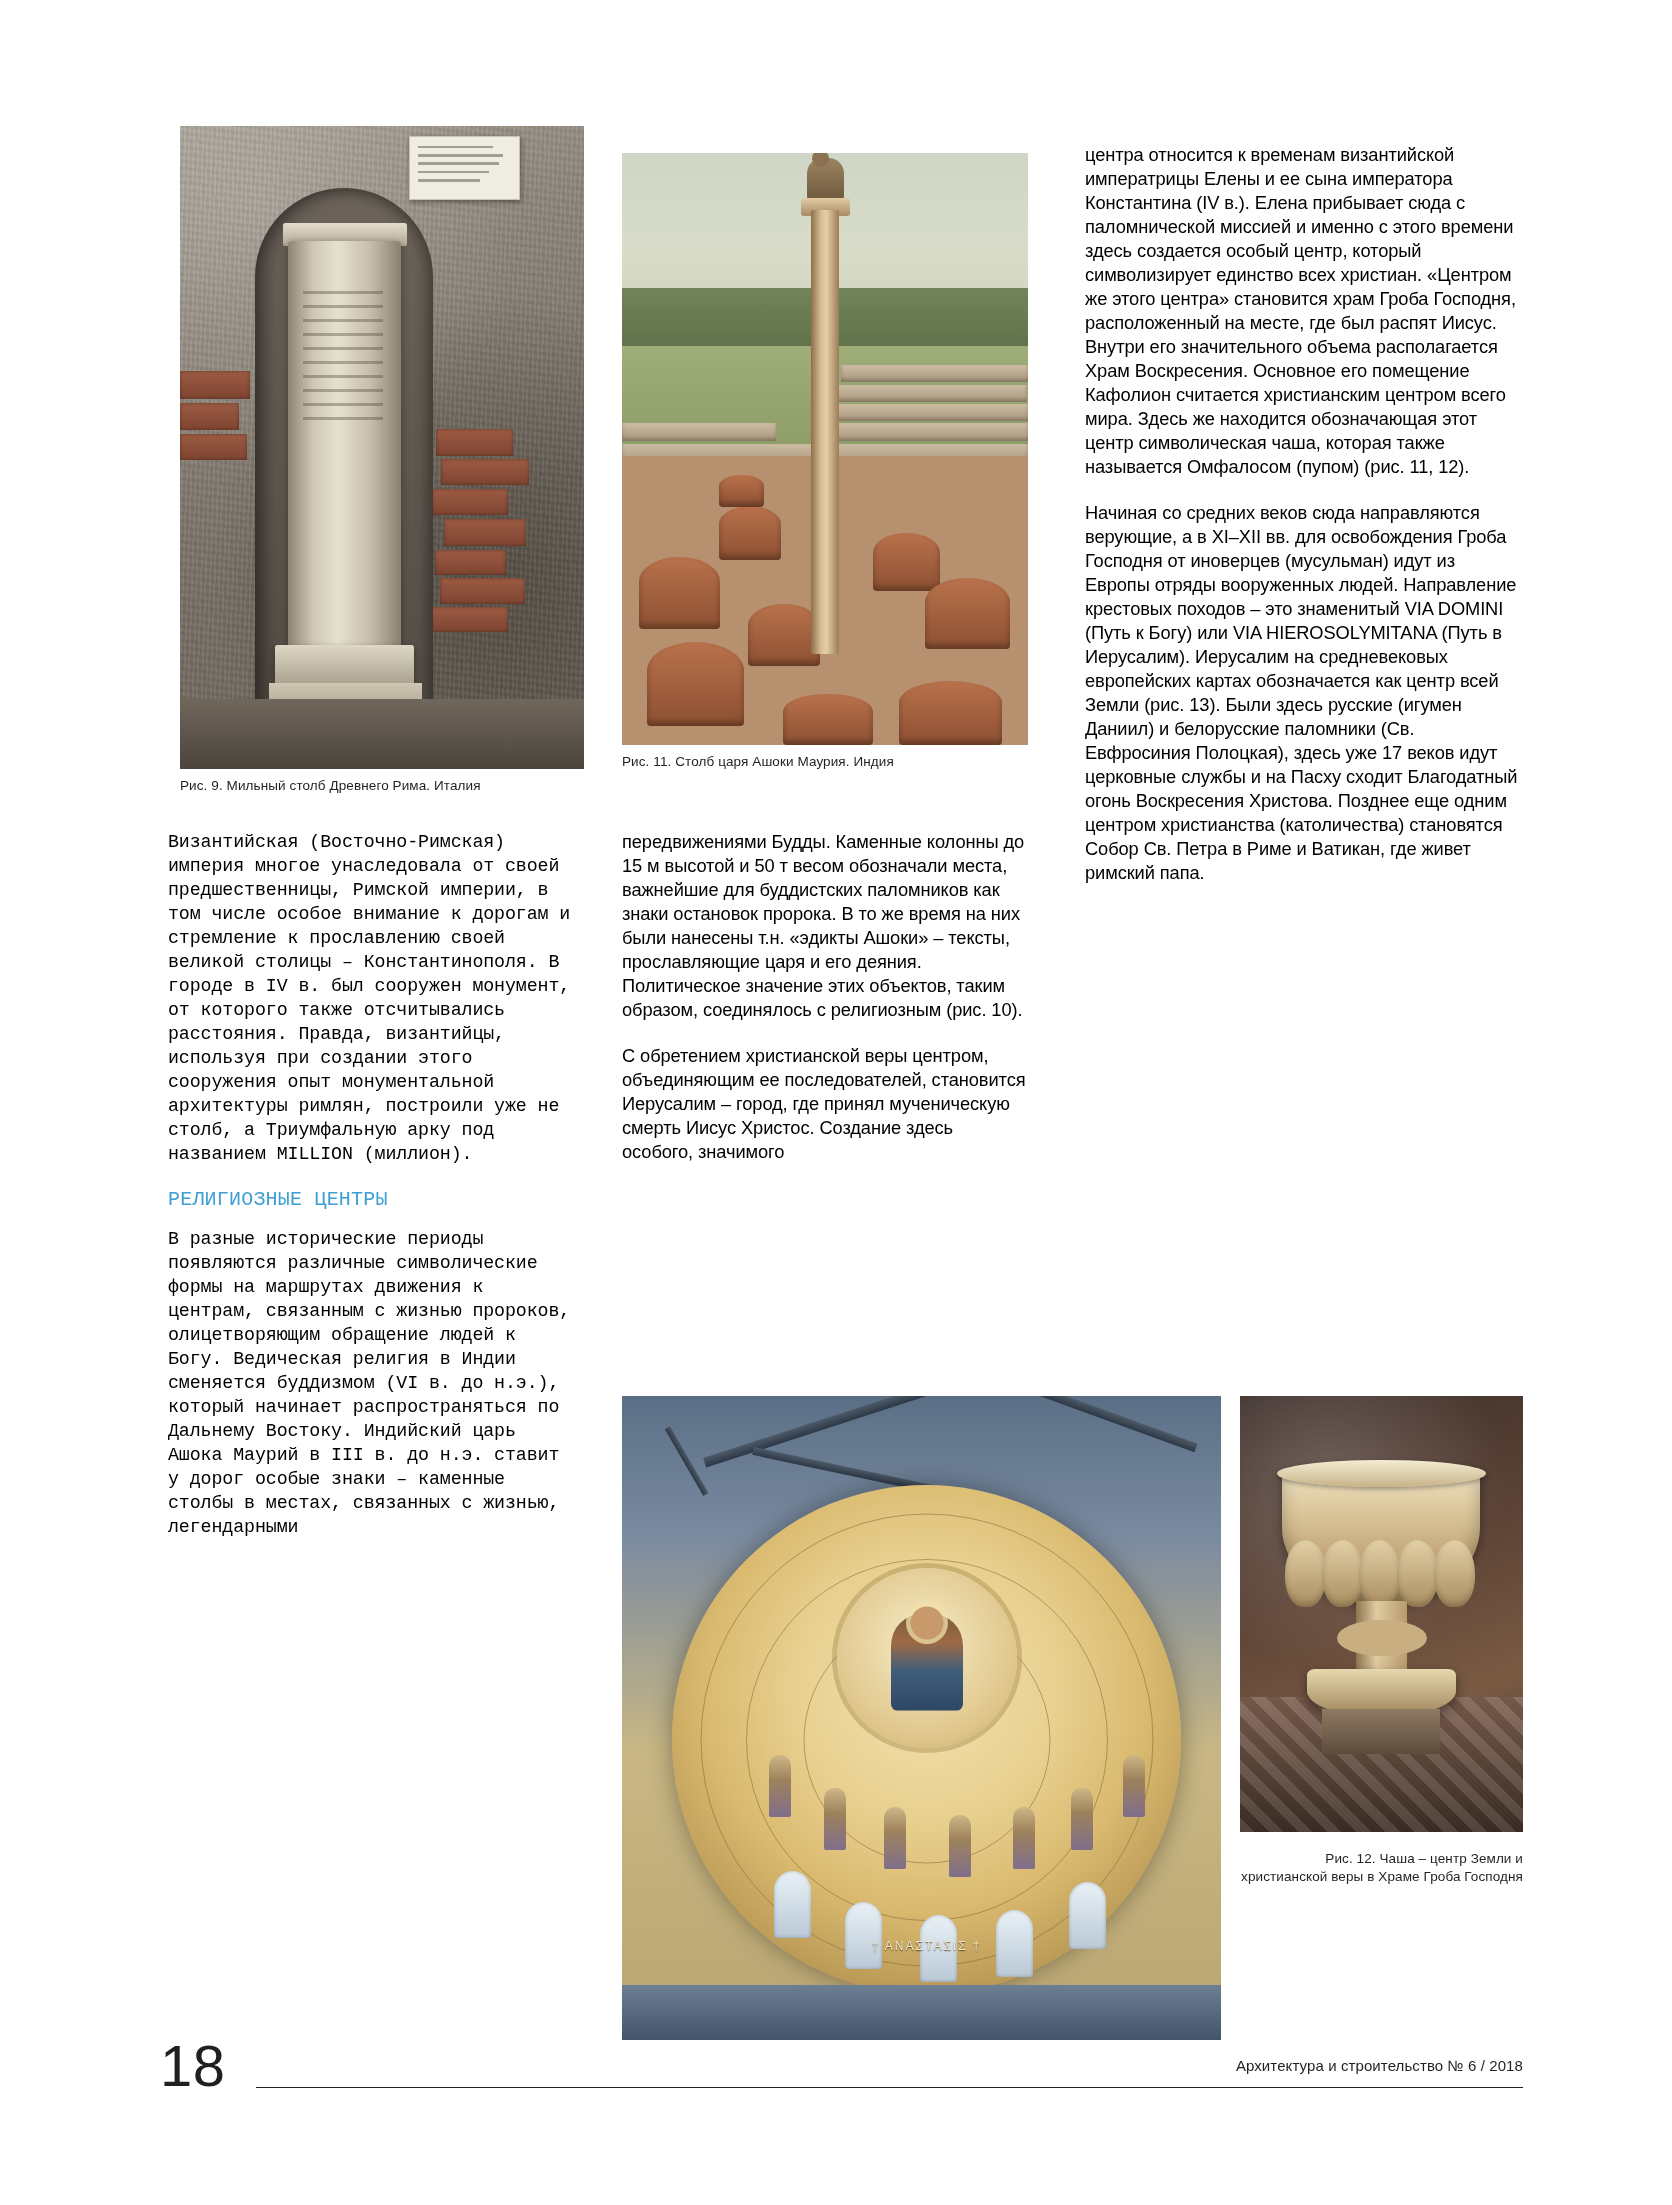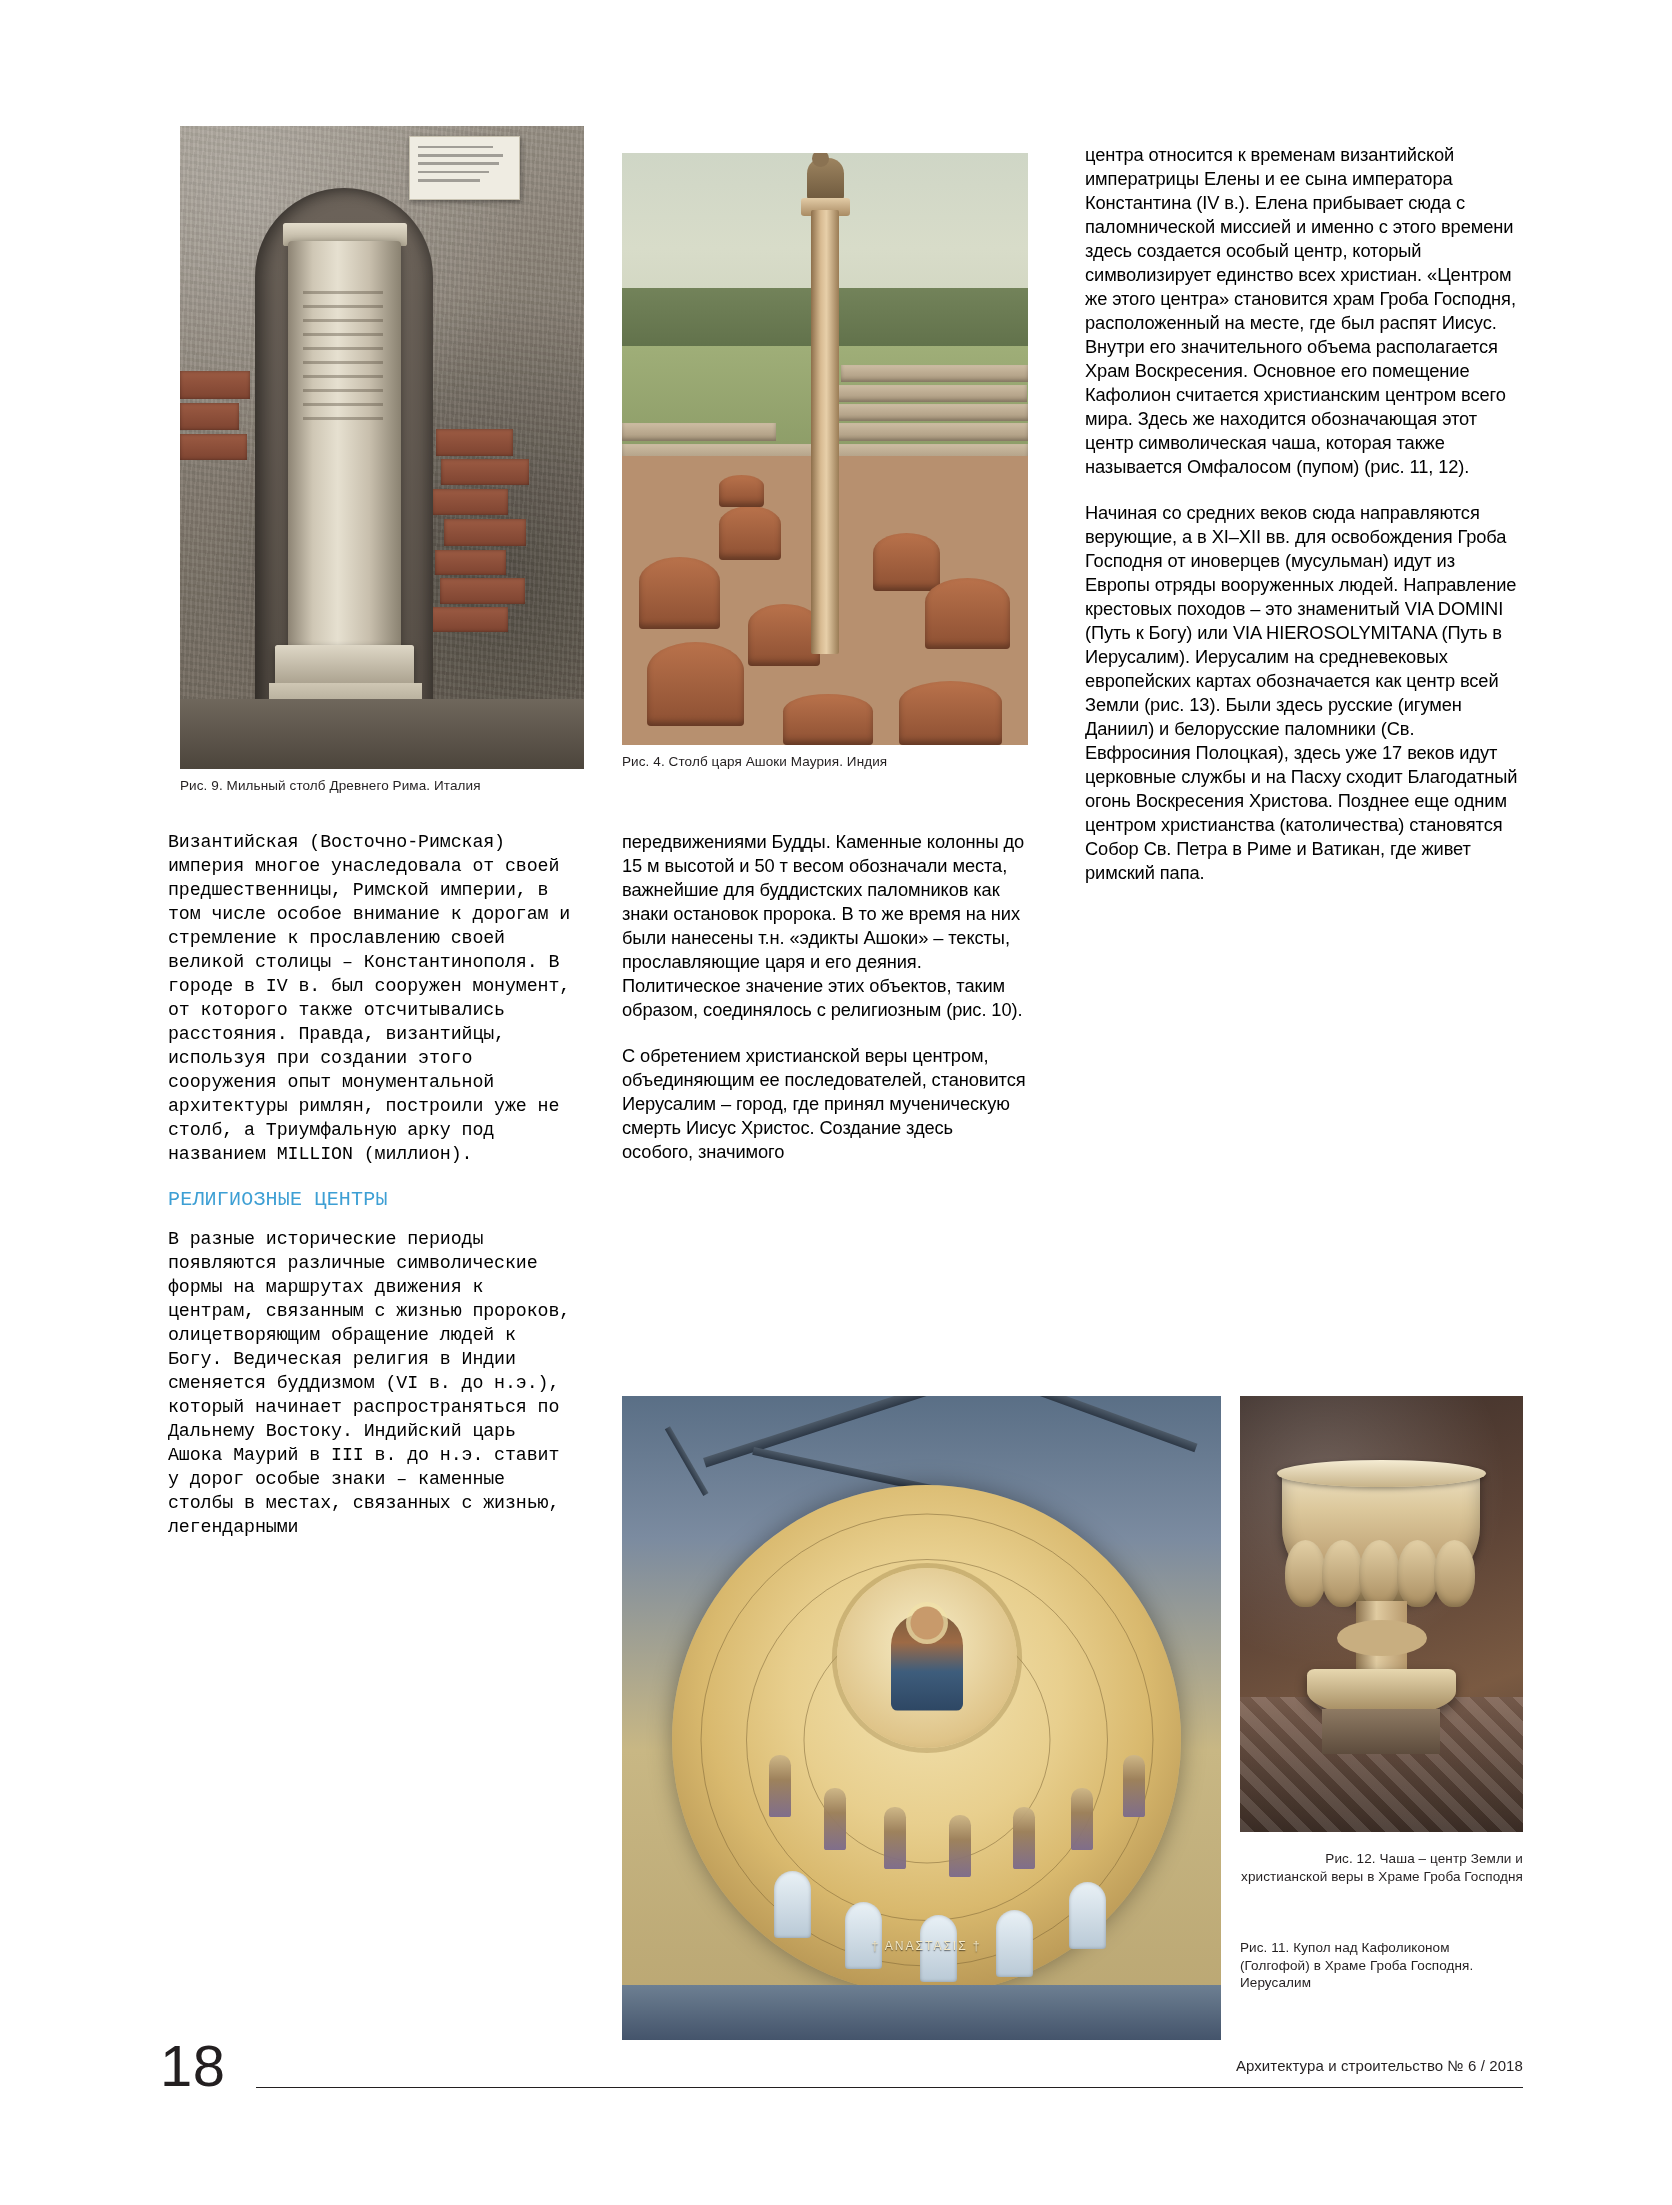--- a/index.html
+++ b/index.html
@@ -448,21 +448,21 @@
       <div class="stup" style="left:251px;top:380px;width:67px;height:58px;"></div>
       <div class="stup" style="left:303px;top:425px;width:85px;height:71px;"></div>
       <div class="stup" style="left:161px;top:541px;width:90px;height:51px;"></div>
       <div class="stup" style="left:277px;top:528px;width:103px;height:64px;"></div>
       <div class="stup" style="left:97px;top:322px;width:45px;height:32px;"></div>
 
       <div class="lion10"></div>
       <div class="pillar10-cap"></div>
       <div class="pillar10"></div>
     </div>
-    <div class="caption">Рис. 4. Столб царя Ашоки Маурия. Индия</div>
+    <div class="caption">Рис. 11. Столб царя Ашоки Маурия. Индия</div>
   </div>
 
   <div class="figure" id="fig11">
     <div class="photo">
       <div class="dome-bg"></div>
 
       <div class="beam" style="left:77px;top:26px;width:232px;height:10.3px;transform:rotate(-18deg);"></div>
       <div class="beam" style="left:129px;top:71px;width:193px;height:7.7px;transform:rotate(12deg);"></div>
       <div class="beam" style="left:26px;top:62px;width:77px;height:6.4px;transform:rotate(60deg);"></div>
       <div class="beam" style="left:412px;top:19.3px;width:167px;height:9px;transform:rotate(20deg);"></div>
@@ -514,23 +514,20 @@
       <div class="cup-knot"></div>
       <div class="cup-foot"></div>
       <div class="cup-pedestal"></div>
     </div>
   </div>
 
   <div id="cap12">
     <div class="caption right-al">Рис. 12. Чаша – центр Земли и христианской веры в Храме Гроба Господня</div>
   </div>
 
-  <div id="cap11">
-    <div class="caption">Рис. 11. Купол над Кафоликоном (Голгофой) в Храме Гроба Господня. Иерусалим</div>
-  </div>
 
   <div class="col" id="col-left" style="top:830px;">
     <p class="para">Византийская (Восточно-Римская) империя многое унаследовала от своей предшественницы, Римской империи, в том числе особое внимание к дорогам и стремление к прославлению своей великой столицы – Константинополя. В городе в IV в. был сооружен монумент, от которого также отсчитывались расстояния. Правда, византийцы, используя при создании этого сооружения  опыт монументальной архитектуры римлян, построили уже не столб, а Триумфальную арку под названием MILLION (миллион).</p>
     <h2 class="section-head">РЕЛИГИОЗНЫЕ ЦЕНТРЫ</h2>
     <p class="para">В разные исторические периоды появляются различные символические формы на маршрутах движения к центрам, связанным с жизнью пророков, олицетворяющим обращение людей к Богу. Ведическая религия в Индии сменяется буддизмом (VI в. до н.э.), который начинает распространяться по Дальнему Востоку. Индийский царь Ашока Маурий в III в. до н.э. ставит у дорог особые знаки – каменные столбы в местах, связанных с жизнью, легендарными</p>
   </div>
 
   <div class="col" id="col-mid" style="top:830px;">
     <p class="para">передвижениями Будды. Каменные колонны до 15 м высотой и 50 т весом обозначали места, важнейшие для буддистских паломников как знаки остановок пророка. В то же время на них были нанесены т.н. «эдикты Ашоки» – тексты, прославляющие царя и его деяния. Политическое значение этих объектов, таким образом, соединялось с религиозным (рис. 10).</p>
     <p class="para">С обретением христианской веры центром, объединяющим ее последователей, становится Иерусалим – город, где принял мученическую смерть Иисус Христос. Создание здесь особого, значимого</p>

